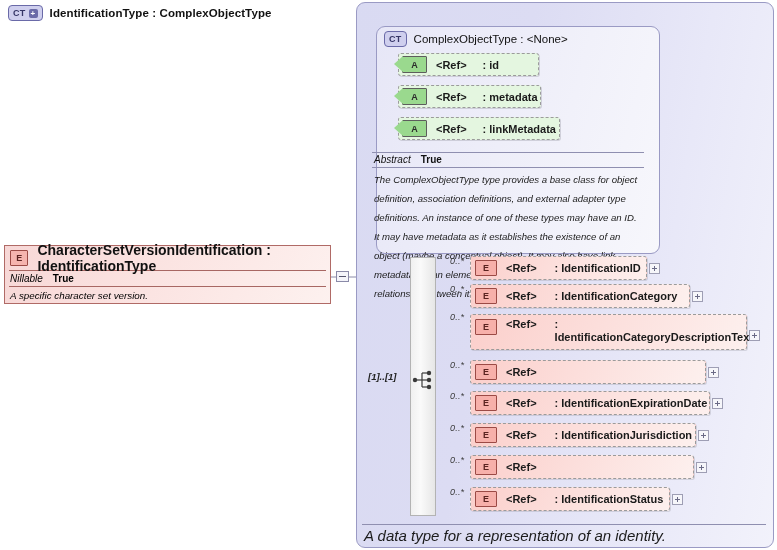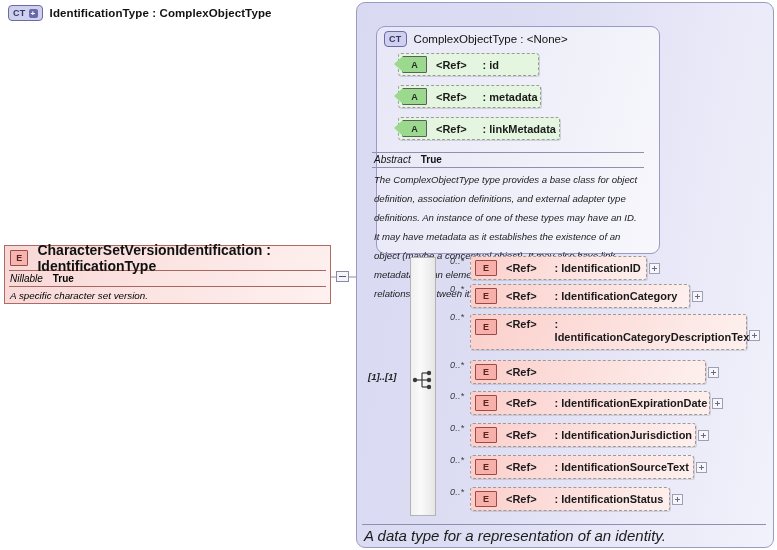--- a/index.html
+++ b/index.html
@@ -358,21 +358,20 @@
   </div>
   <div class="plus-box" style="left:698px;top:430px;">
       <i></i>
       <b></b>
     </div>
 
   <span class="occ" style="left:450px;top:455px;">0..*</span>
   <div class="el-row" style="left:470px;top:455px;width:224px;">
     <span class="el-chip">E</span>
     <span class="el-ref">&lt;Ref&gt;</span>
-    <span class="el-name">: IdentificationSourceText</span>
   </div>
   <div class="plus-box" style="left:696px;top:462px;">
       <i></i>
       <b></b>
     </div>
 
   <span class="occ" style="left:450px;top:487px;">0..*</span>
   <div class="el-row" style="left:470px;top:487px;width:200px;">
     <span class="el-chip">E</span>
     <span class="el-ref">&lt;Ref&gt;</span>

